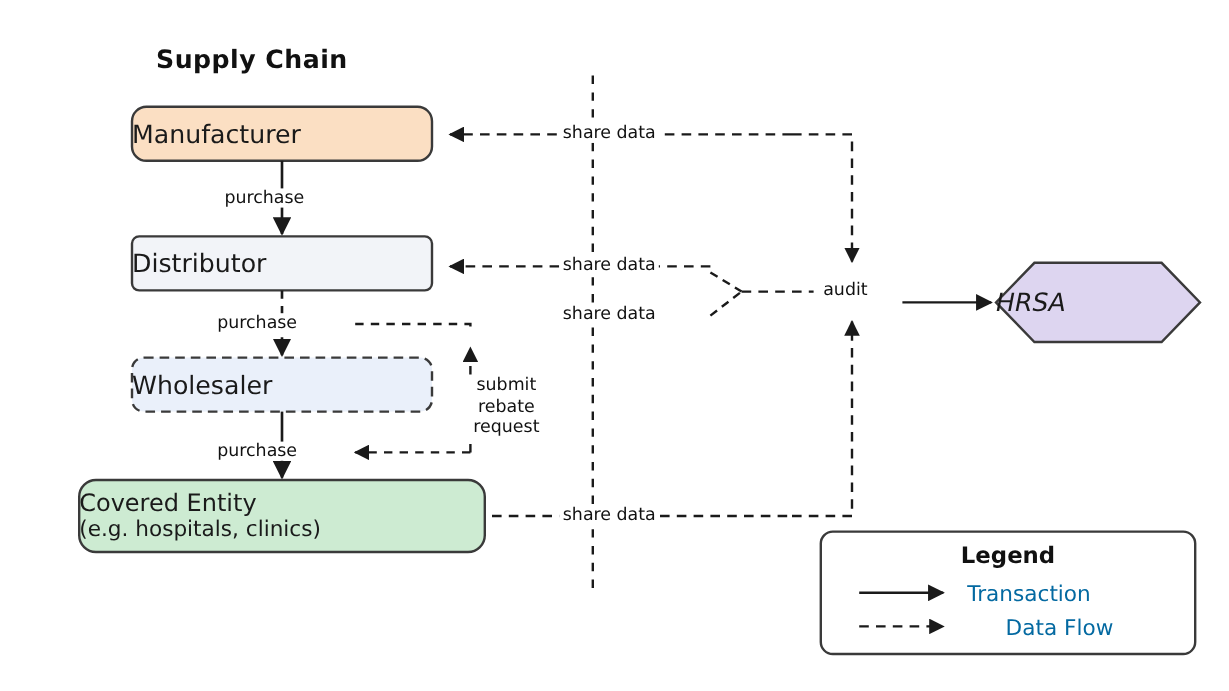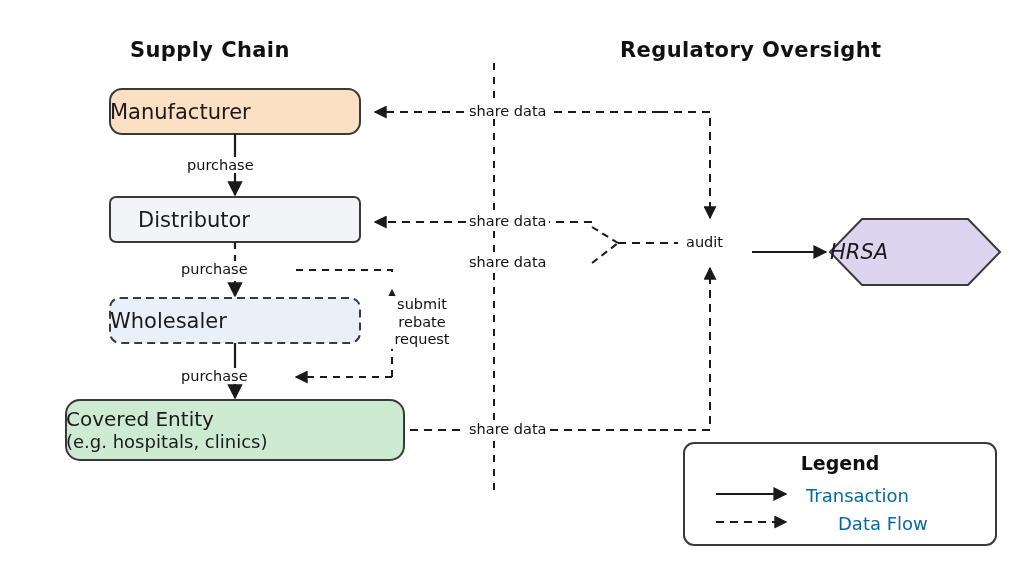--- a/index.html
+++ b/index.html
@@ -69,27 +69,26 @@
 
     <line x1="752" y1="252" x2="826" y2="252" stroke="#1A1A1A" stroke-width="2" marker-end="url(#arrowSolid)"></line>
 
     <rect x="684" y="443" width="312" height="102" rx="10" ry="10" fill="#FFFFFF" stroke="#3A3A3A" stroke-width="2"></rect>
     <line x1="716" y1="494" x2="786" y2="494" stroke="#1A1A1A" stroke-width="2" marker-end="url(#arrowSolid)"></line>
     <line x1="716" y1="522" x2="786" y2="522" stroke="#1A1A1A" stroke-width="2" stroke-dasharray="8,6" marker-end="url(#arrowDash)"></line>
   </svg>
 
   <div class="hdr" style="left:130px;top:38px;">Supply Chain</div>
 
-  <div class="hdr" style="left:620px;top:38px;">Regulatory Oversight</div>
 
   <div class="node-label" style="left:110px;top:89px;width:250px;height:45px;font-size:21px;">
     <span>Manufacturer</span>
   </div>
 
-  <div class="node-label" style="left:110px;top:197px;width:250px;height:45px;font-size:21px;padding-left:28px;">
+  <div class="node-label" style="left:110px;top:197px;width:250px;height:45px;font-size:21px;">
     <span>Distributor</span>
   </div>
 
   <div class="node-label" style="left:66px;top:400px;width:338px;height:60px;line-height:1.18;">
     <span style="font-size:20px;">Covered Entity</span>
     <span style="font-size:18px;">(e.g. hospitals, clinics)</span>
   </div>
 
   <div class="node-label" style="left:110px;top:298px;width:250px;height:45px;font-size:21px;">
     <span>Wholesaler</span>
@@ -98,21 +97,21 @@
   <div class="node-label" style="left:830px;top:219px;width:170px;height:66px;font-size:21px;font-style:italic;">
     <span>HRSA</span>
   </div>
 
   <div class="edge-label" style="left:184px;top:157px;">purchase</div>
 
   <div class="edge-label" style="left:178px;top:261px;">purchase</div>
 
   <div class="edge-label" style="left:178px;top:368px;">purchase</div>
 
-  <div style="position:absolute;left:380px;top:296px;width:84px;
+  <div style="position:absolute;left:380px;top:313px;width:84px;
               font-size:14.5px;line-height:1.22;color:#111;text-align:center;
               background:#fff;">
     <div>submit</div>
     <div>rebate</div>
     <div>request</div>
   </div>
 
   <div class="edge-label" style="left:466px;top:103px;">share data</div>
 
   <div class="edge-label" style="left:466px;top:213px;">share data</div>

